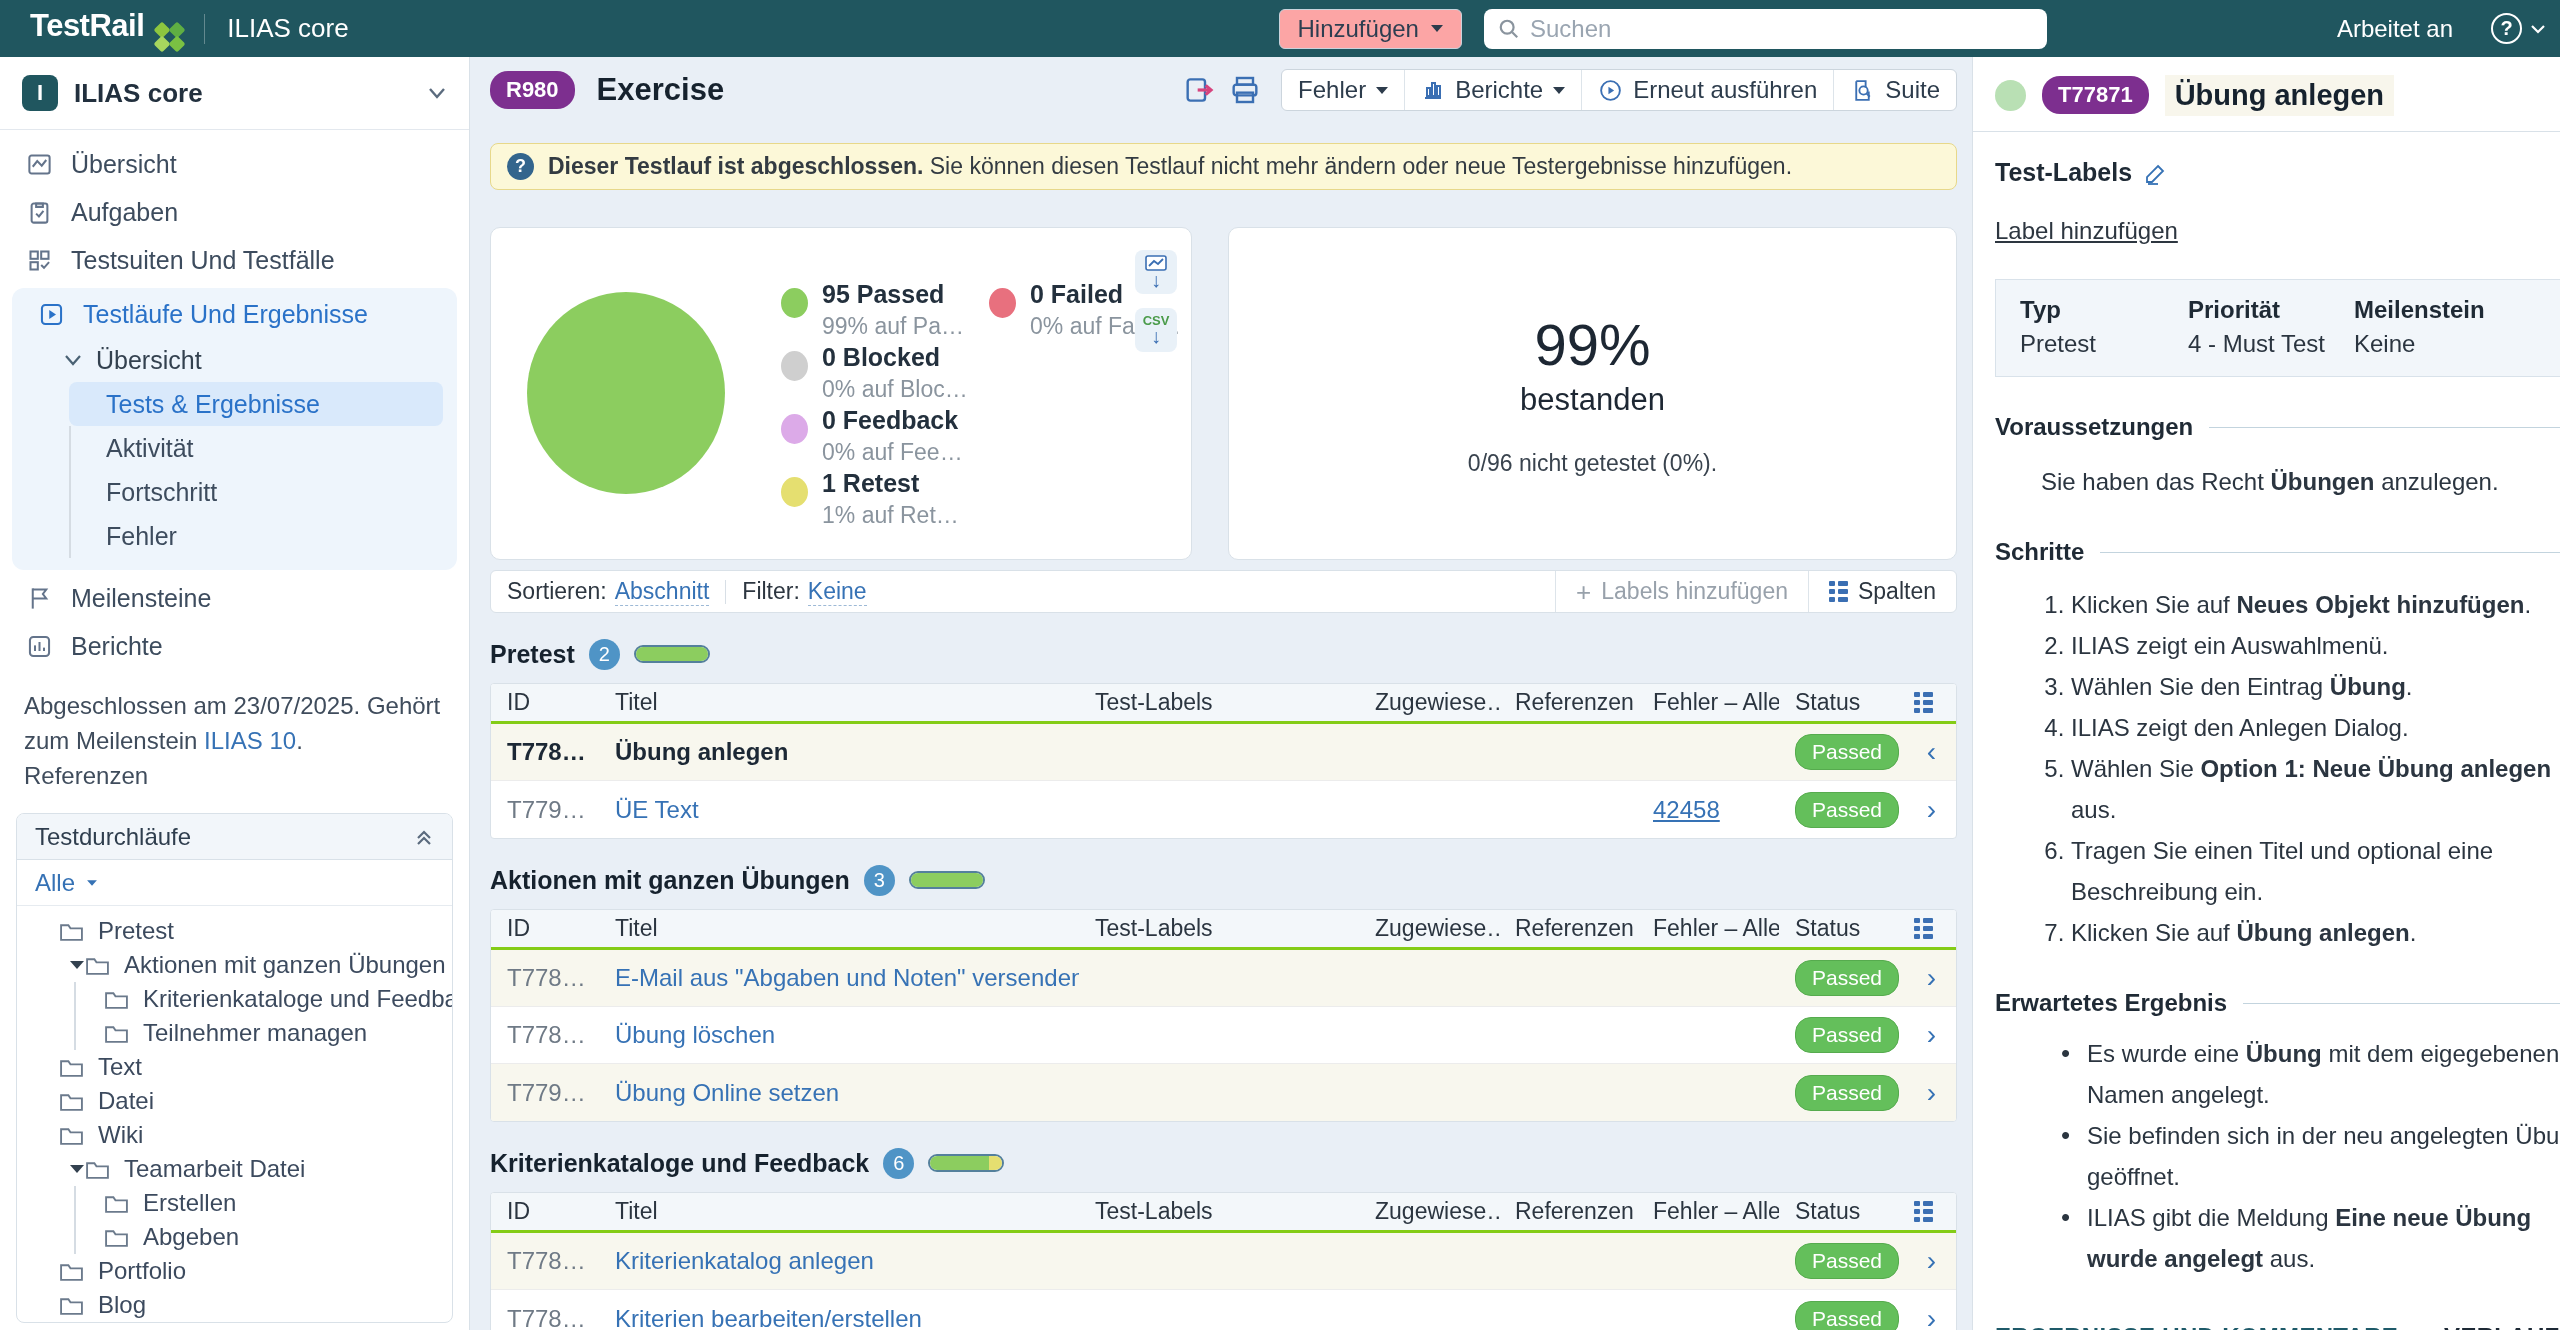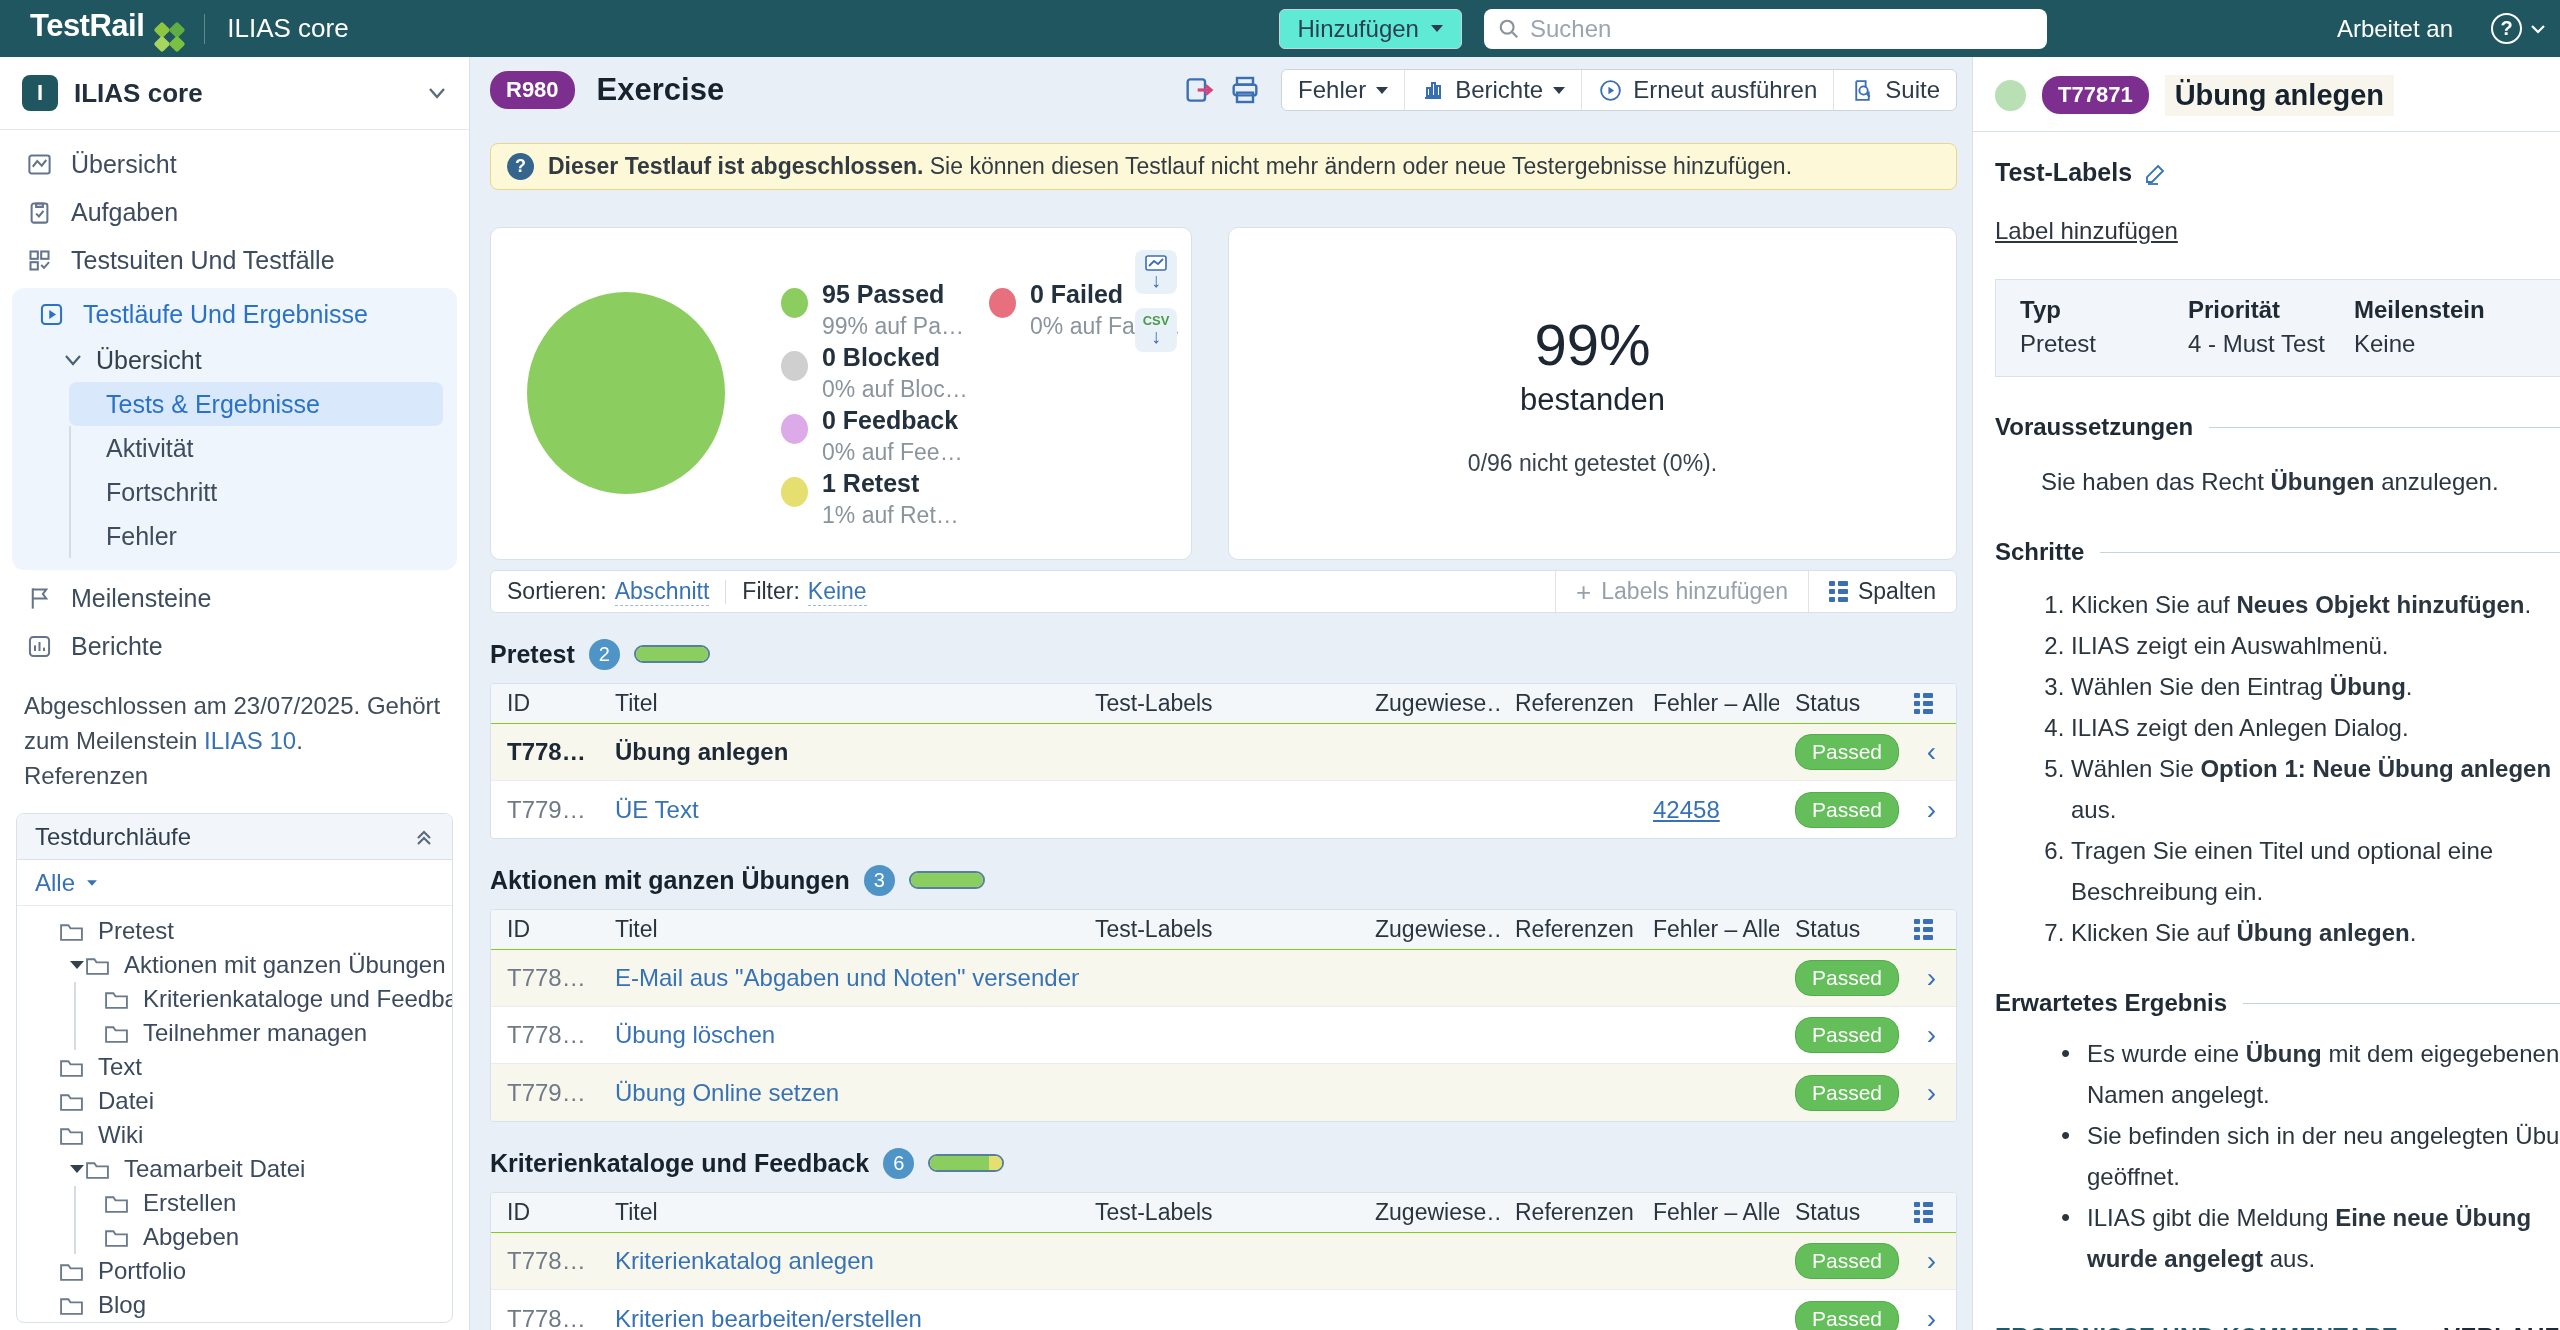--- a/index.html
+++ b/index.html
@@ -17,21 +17,21 @@
 
   
   .topbar{position:absolute;top:0;left:0;width:2560px;height:57px;background:var(--teal);
     display:flex;align-items:center;color:#fff;z-index:10}
   .logo{display:flex;align-items:baseline;gap:8px;margin-left:30px}
   .logo-text{font-size:31px;font-weight:bold;letter-spacing:-.5px}
   .logo-mark{display:inline-grid;grid-template-columns:13px 13px;grid-gap:2px;transform:rotate(0);margin-left:4px}
   .logo-mark i{width:12px;height:12px;transform:rotate(45deg);border-radius:2px}
   .topbar-divider{width:1px;height:30px;background:rgba(255,255,255,.3);margin:0 22px 0 20px}
   .topbar-project{font-size:26px}
-  .add-btn{margin-left:auto;display:flex;align-items:center;gap:12px;background:#5eead4;color:#2d3e50;
+  .add-btn{margin-left:auto;display:flex;align-items:center;gap:12px;background:#fca5a5;color:#2d3e50;
     font-size:24px;height:40px;padding:0 18px;border-radius:6px;border:1px solid #c9d3dc}
   .search{margin-left:22px;width:563px;height:40px;background:#fff;border-radius:8px;
     display:flex;align-items:center;padding:0 14px;gap:10px}
   .search input{border:0;outline:0;flex:1;font-size:24px;color:#333;font-family:inherit;background:transparent}
   .search input::placeholder{color:#9aa5b1}
   .workingon{margin-left:290px;font-size:24px;white-space:nowrap}
   .help-wrap{display:flex;align-items:center;gap:8px;margin:0 14px 0 38px}
   .help-circle{width:31px;height:31px;border:2px solid #fff;border-radius:50%;display:flex;
     align-items:center;justify-content:center;font-size:20px;font-weight:bold}
 
@@ -126,21 +126,21 @@
   .grid-icon{display:inline-grid;grid-template-columns:6px 10px;grid-auto-rows:5px;grid-gap:3px}
   .grid-icon i{background:#3b6fb3;border-radius:1px}
   .section-head{display:flex;align-items:center;gap:14px;margin:24px 0 12px;height:34px}
   .section-title{font-size:25px;font-weight:bold;color:#16222e}
   .count-badge{width:31px;height:31px;border-radius:50%;background:var(--badgeblue);color:#fff;
     display:flex;align-items:center;justify-content:center;font-size:20px}
   .progress{width:76px;height:18px;border:2px solid #54809c;border-radius:10px;overflow:hidden;display:flex;background:#fff}
   .progress i{height:100%}
   .tbl{background:#fff;border:1px solid var(--border);border-radius:4px;overflow:hidden}
   .trow{display:grid;grid-template-columns:108px 480px 280px 140px 138px 142px 135px 35px;align-items:center}
-  .tbl-head{height:40px;background:var(--thead);font-size:23px;color:#2b3540;border-bottom:1px solid #84cc16}
+  .tbl-head{height:40px;background:var(--thead);font-size:23px;color:#2b3540;border-bottom:3px solid #84cc16}
   .tbl-head .cell{padding-left:16px;white-space:nowrap;overflow:hidden}
   .tbl-head .cfg{display:flex;justify-content:flex-end;padding-right:16px}
   .drow{height:57px;font-size:24px;border-bottom:1px solid #ececec;cursor:pointer}
   .drow:last-child{border-bottom:0}
   .drow.beige{background:var(--beige)}
   .drow .cell{padding-left:16px;white-space:nowrap;overflow:hidden}
   .rid{color:#6f7a86}
   .rid.bold{color:#1c2835;font-weight:bold}
   .rtitle a{color:var(--link);text-decoration:none}
   .rtitle.boldt{color:#1c2835;font-weight:bold}

